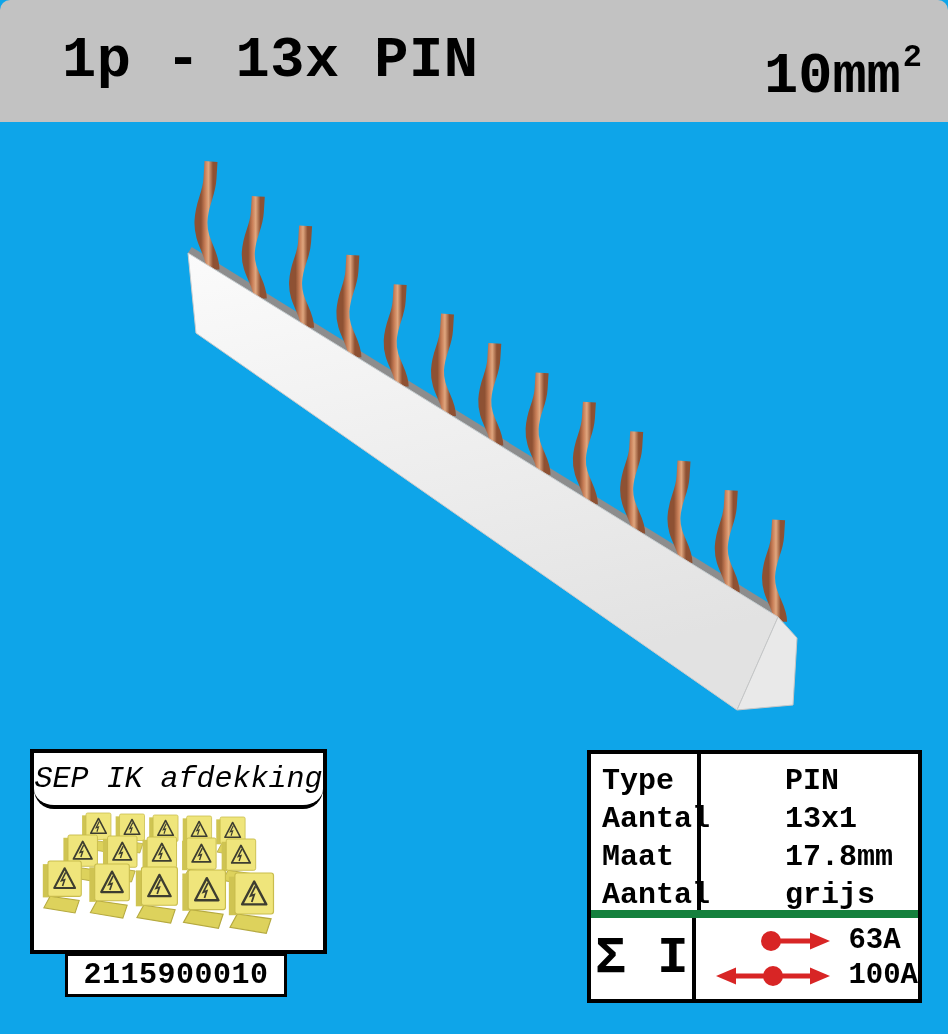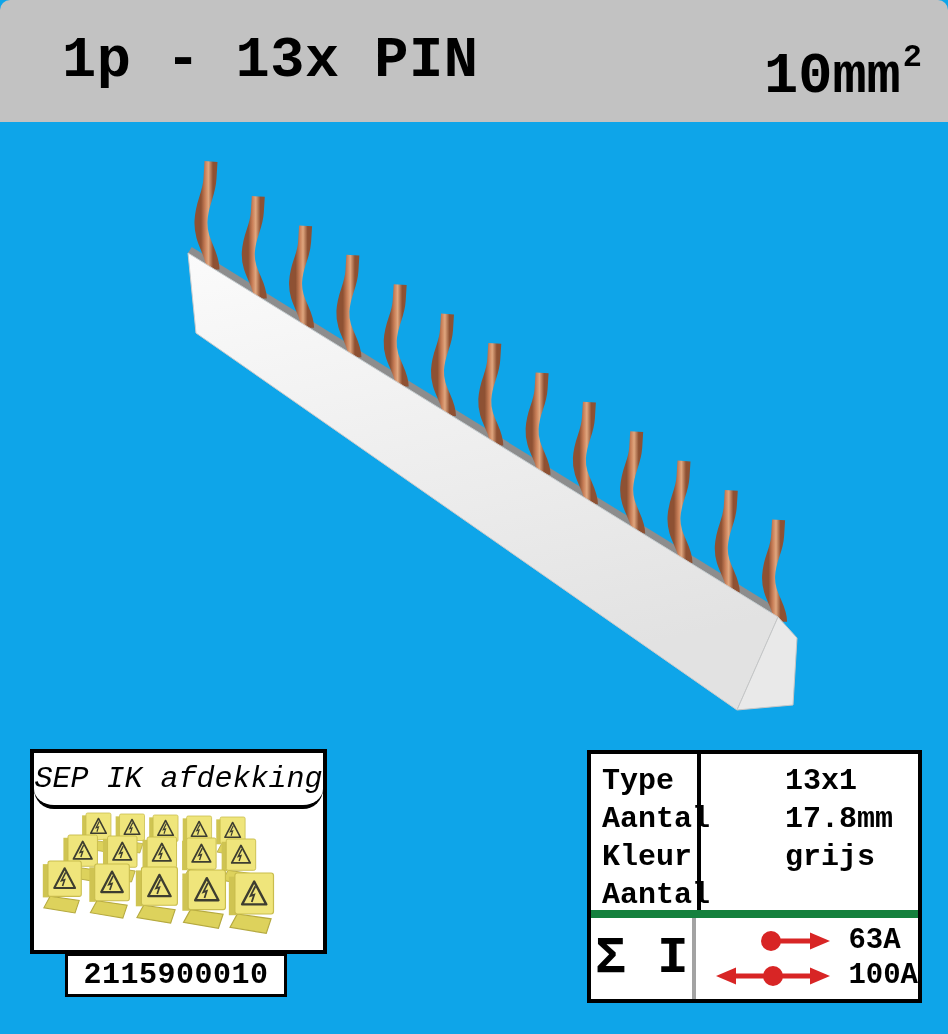--- a/index.html
+++ b/index.html
@@ -32,21 +32,21 @@
 
   
   .spec{position:absolute;left:587px;top:750px;width:335px;height:253px;
         border:4px solid #000;box-sizing:border-box;background:#fff;}
   .spec-top{display:flex;height:164px;border-bottom:8px solid #15803d;box-sizing:border-box;gap:46px;}
   .spec-col-l{width:110px;border-right:4px solid #000;box-sizing:border-box;
               padding:8px 0 0 11px;}
   .spec-col-r{flex:1;padding:8px 0 0 38px;}
   .spec-cell{height:38px;line-height:38px;font-size:30px;font-weight:bold;white-space:nowrap;}
   .spec-bottom{display:flex;height:81px;}
-  .sigma-cell{width:110px;border-right:4px solid #a3a3a3;box-sizing:border-box;
+  .sigma-cell{width:110px;border-right:4px solid #000000;box-sizing:border-box;
               display:flex;align-items:center;justify-content:center;
               font-size:52px;font-weight:bold;}
   .ratings{flex:1;padding-top:5px;}
   .rating-row{display:flex;align-items:center;height:35px;margin-left:16px;}
   .arrow-box{width:120px;display:flex;justify-content:flex-end;align-items:center;}
   .rating-val{margin-left:16px;font-size:29px;font-weight:bold;}
 </style>
 </head>
 <body>
 
@@ -230,24 +230,25 @@
     <div class="acc-code">
       <span>2115900010</span>
     </div>
   </section>
 
   <section class="spec">
     <div class="spec-top">
       <div class="spec-col-l" id="spec-labels">
           <div class="spec-cell">Type</div>
           <div class="spec-cell">Aantal</div>
-          <div class="spec-cell">Kleur</div>
+          <div class="spec-cell">Maat</div>
           <div class="spec-cell">Aantal</div>
         </div>
       <div class="spec-col-r" id="spec-values">
+          <div class="spec-cell">PIN</div>
           <div class="spec-cell">13x1</div>
           <div class="spec-cell">17.8mm</div>
           <div class="spec-cell">grijs</div>
         </div>
     </div>
     <div class="spec-bottom">
       <div class="sigma-cell">Σ I</div>
       <div class="ratings" id="ratings">
           <div class="rating-row">
             <span class="arrow-box">

